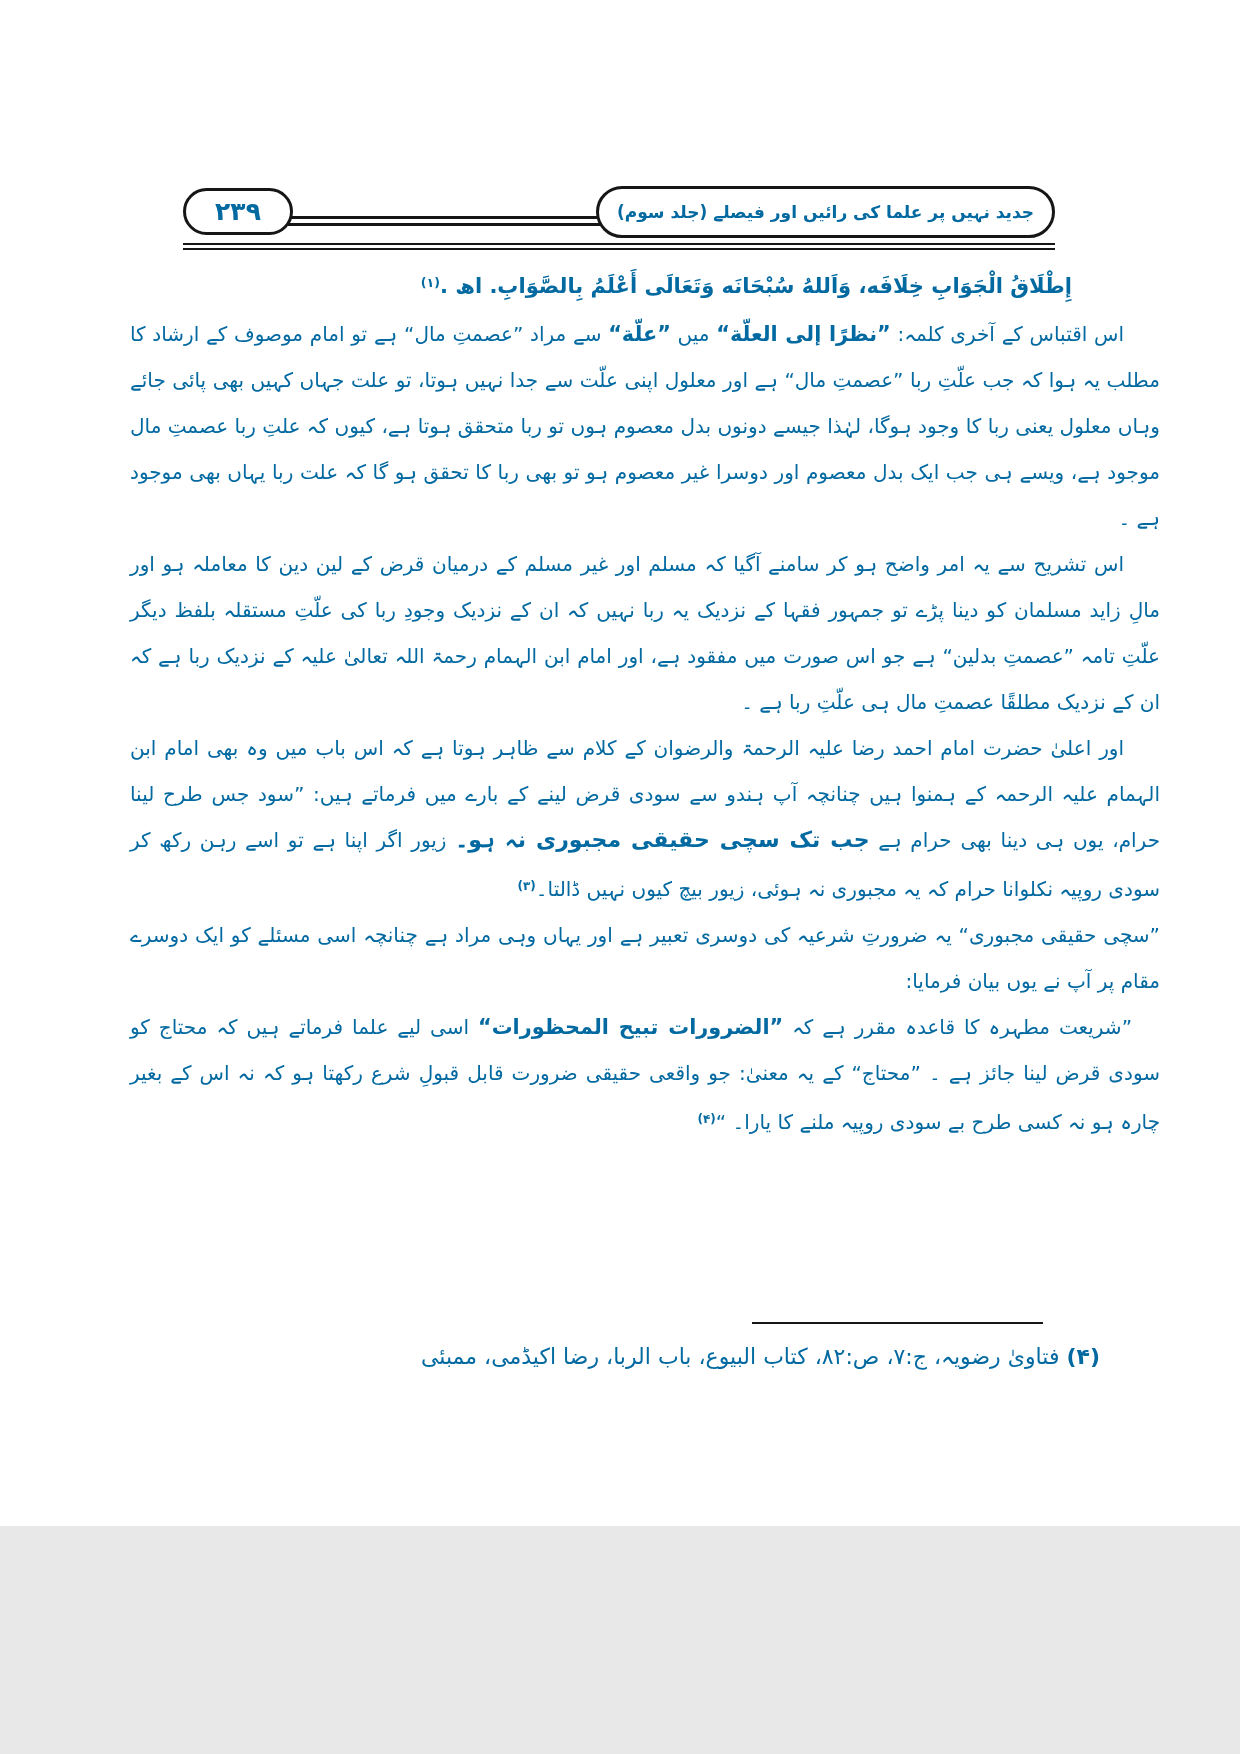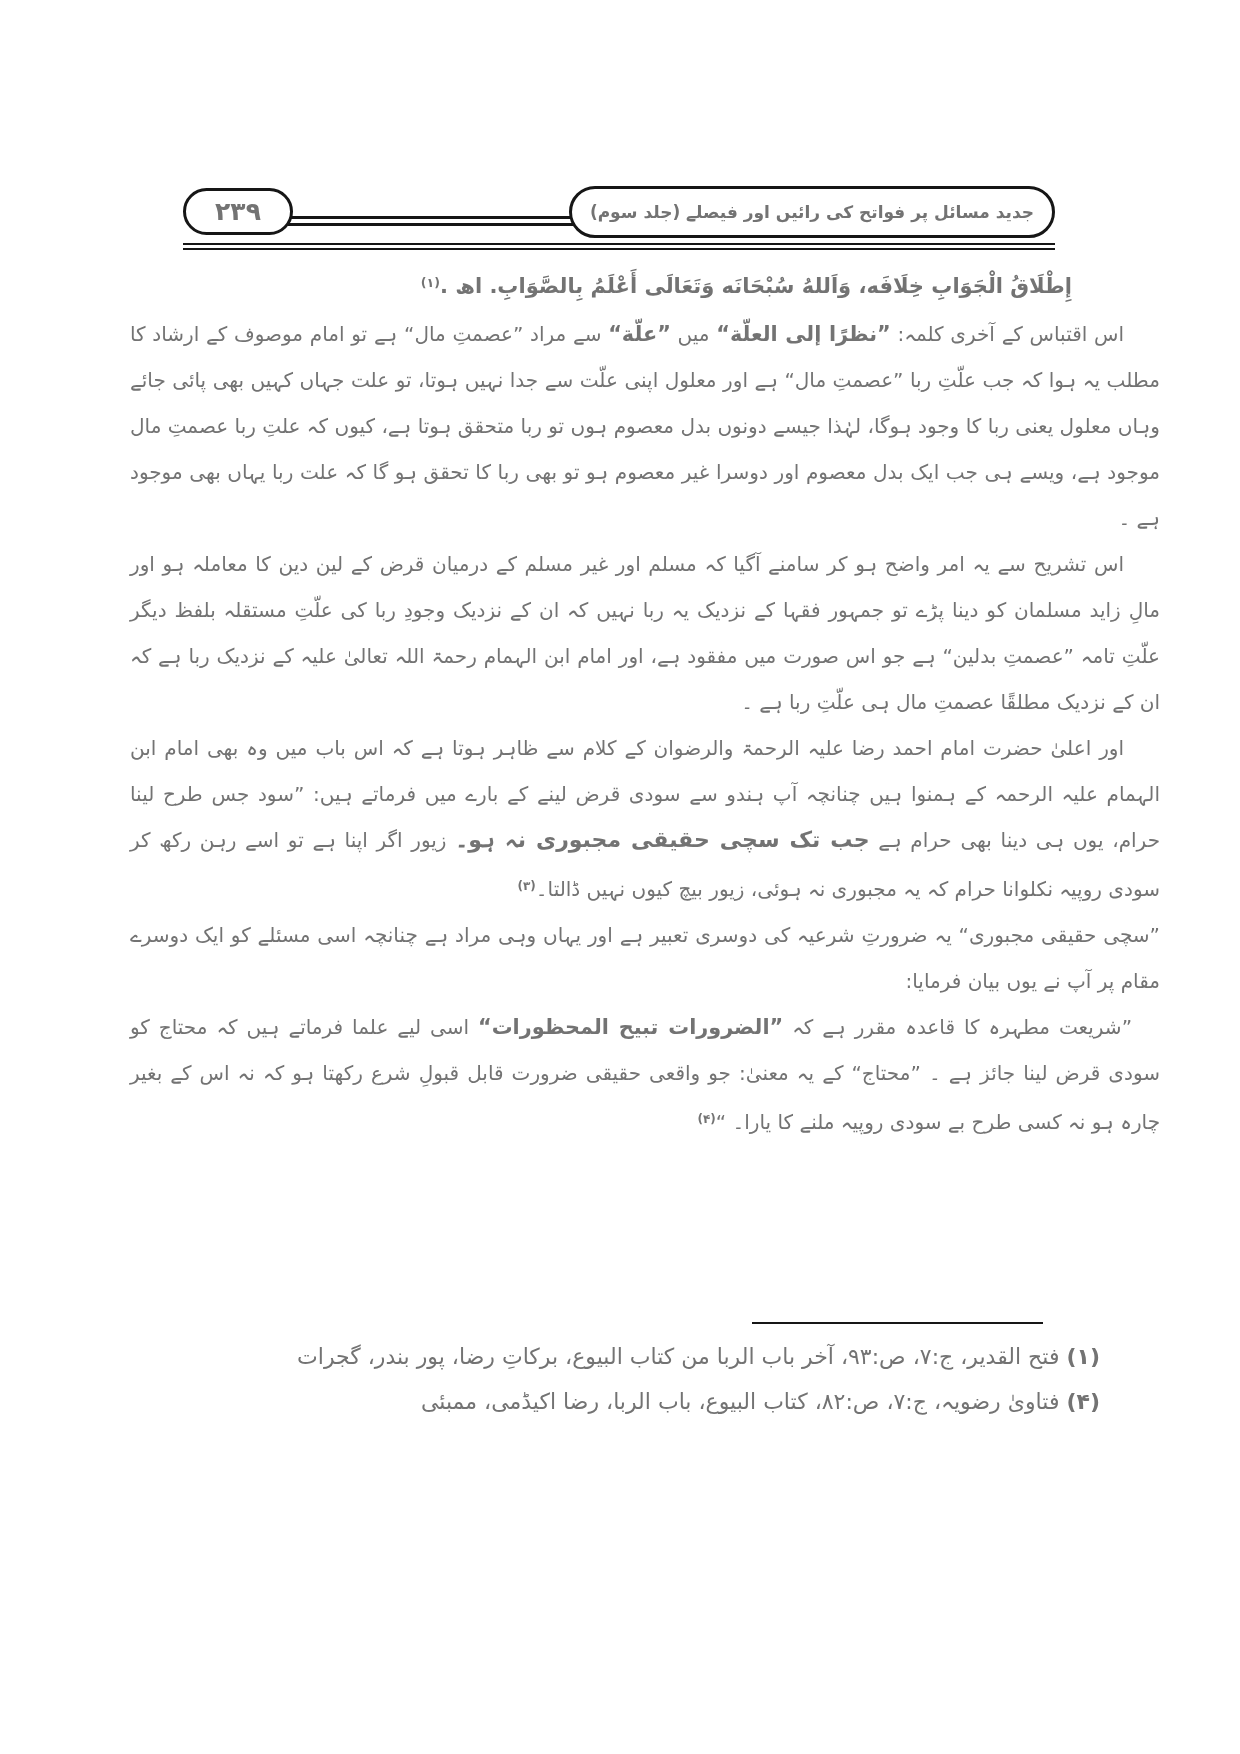--- a/index.html
+++ b/index.html
@@ -1,22 +1,22 @@
 <!DOCTYPE html>
 <html lang="ur" dir="rtl"><head>
 <meta charset="utf-8">
 <style>
   html, body { margin: 0; padding: 0; background: #e8e8e8; }
   .page {
     position: relative;
     width: 1240px;
-    height: 1754px;
+    height: 1526px;
     margin: 0 auto;
     background: #ffffff;
-    color: #737373;
+    color: #0369a1;
     font-family: "DejaVu Sans", sans-serif;
     overflow: hidden;
     direction: rtl;
   }
 
   
   .header { position: absolute; top: 0; left: 0; width: 100%; height: 255px; }
   .pagenum-capsule {
     position: absolute; left: 183px; top: 188px;
     width: 110px; height: 47px; box-sizing: border-box;
@@ -76,37 +76,34 @@
 <body>
 
 <div class="page">
 
   <div class="header">
     <div class="pagenum-capsule">
       <span>۲۳۹</span>
     </div>
     <div class="connector"></div>
     <div class="title-capsule">
-      <span>جدید مسائل پر فواتح کی رائیں اور فیصلے (جلد سوم)</span>
+      <span>جدید نہیں پر علما کی رائیں اور فیصلے (جلد سوم)</span>
     </div>
     <div class="header-rule"></div>
   </div>
 
   <div class="content">
     <p class="ar opening"><span>إِطْلَاقُ الْجَوَابِ خِلَافَه، وَاَللهُ سُبْحَانَه وَتَعَالَى أَعْلَمُ بِالصَّوَابِ. اھ .</span><span class="marker">(۱)</span></p>
     <p class="ur ind"><span>اس اقتباس کے آخری کلمہ: </span><span class="b-ar">”نظرًا إلی العلّة“</span><span> میں </span><span class="b-ar">”علّة“</span><span> سے مراد ”عصمتِ مال“ ہے تو امام موصوف کے ارشاد کا مطلب یہ ہوا کہ جب علّتِ ربا ”عصمتِ مال“ ہے اور معلول اپنی علّت سے جدا نہیں ہوتا، تو علت جہاں کہیں بھی پائی جائے وہاں معلول یعنی ربا کا وجود ہوگا، لہٰذا جیسے دونوں بدل معصوم ہوں تو ربا متحقق ہوتا ہے، کیوں کہ علتِ ربا عصمتِ مال موجود ہے، ویسے ہی جب ایک بدل معصوم اور دوسرا غیر معصوم ہو تو بھی ربا کا تحقق ہو گا کہ علت ربا یہاں بھی موجود ہے ۔</span></p>
     <p class="ur ind"><span>اس تشریح سے یہ امر واضح ہو کر سامنے آگیا کہ مسلم اور غیر مسلم کے درمیان قرض کے لین دین کا معاملہ ہو اور مالِ زاید مسلمان کو دینا پڑے تو جمہور فقہا کے نزدیک یہ ربا نہیں کہ ان کے نزدیک وجودِ ربا کی علّتِ مستقلہ بلفظ دیگر علّتِ تامہ ”عصمتِ بدلین“ ہے جو اس صورت میں مفقود ہے، اور امام ابن الہمام رحمۃ اللہ تعالیٰ علیہ کے نزدیک ربا ہے کہ ان کے نزدیک مطلقًا عصمتِ مال ہی علّتِ ربا ہے ۔</span></p>
     <p class="ur ind"><span>اور اعلیٰ حضرت امام احمد رضا علیہ الرحمۃ والرضوان کے کلام سے ظاہر ہوتا ہے کہ اس باب میں وہ بھی امام ابن الہمام علیہ الرحمہ کے ہمنوا ہیں چنانچہ آپ ہندو سے سودی قرض لینے کے بارے میں فرماتے ہیں: ”سود جس طرح لینا حرام، یوں ہی دینا بھی حرام ہے </span><span class="b-ur">جب تک سچی حقیقی مجبوری نہ ہو۔</span><span> زیور اگر اپنا ہے تو اسے رہن رکھ کر سودی روپیہ نکلوانا حرام کہ یہ مجبوری نہ ہوئی، زیور بیچ کیوں نہیں ڈالتا۔</span><span class="marker">(۳)</span></p>
     <p class="ur"><span>”سچی حقیقی مجبوری“ یہ ضرورتِ شرعیہ کی دوسری تعبیر ہے اور یہاں وہی مراد ہے چنانچہ اسی مسئلے کو ایک دوسرے مقام پر آپ نے یوں بیان فرمایا:</span></p>
     <p class="ur ind2"><span>”شریعت مطہرہ کا قاعدہ مقرر ہے کہ </span><span class="b-ar">”الضرورات تبیح المحظورات“</span><span> اسی لیے علما فرماتے ہیں کہ محتاج کو سودی قرض لینا جائز ہے ۔ ”محتاج“ کے یہ معنیٰ: جو واقعی حقیقی ضرورت قابل قبولِ شرع رکھتا ہو کہ نہ اس کے بغیر چارہ ہو نہ کسی طرح بے سودی روپیہ ملنے کا یارا۔ “</span><span class="marker">(۴)</span></p>
   </div>
 
   <div class="footnotes">
     <div class="fn-rule"></div>
     <div class="fn-row">
-      <span class="fn-marker">(۱)</span><span> فتح القدیر، ج:۷، ص:۹۳، آخر باب الربا من کتاب البیوع، برکاتِ رضا، پور بندر، گجرات</span>
-    </div>
-    <div class="fn-row">
       <span class="fn-marker">(۴)</span><span> فتاویٰ رضویہ، ج:۷، ص:۸۲، کتاب البیوع، باب الربا، رضا اکیڈمی، ممبئی</span>
     </div>
   </div>
 
 </div>
 
 </body></html>

